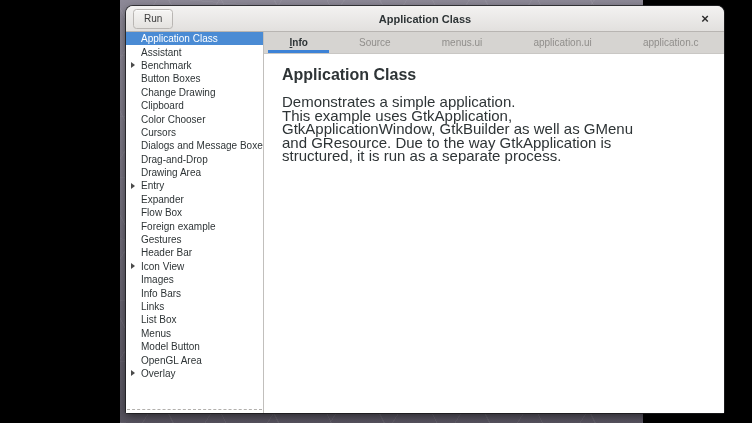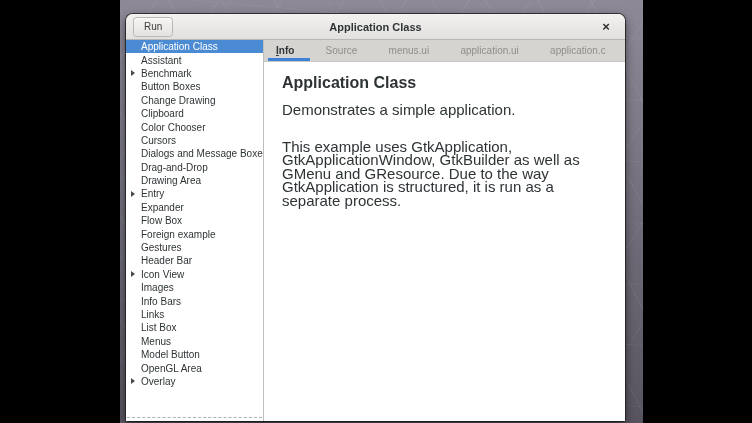--- a/index.html
+++ b/index.html
@@ -16,21 +16,21 @@
   .desktop {
     position:absolute; left:120px; top:0; width:523px; height:423px;
     background:
       repeating-linear-gradient(63deg,  rgba(255,255,255,0.06) 0 1px, transparent 1px 47px),
       repeating-linear-gradient(-58deg, rgba(255,255,255,0.05) 0 1px, transparent 1px 53px),
       repeating-linear-gradient(5deg,   rgba(255,255,255,0.04) 0 1px, transparent 1px 61px),
       linear-gradient(#8d8997, #57535f);
   }
 
   .window {
-    position:absolute; left:126px; top:14px; width:499px; height:407px;
+    position:absolute; left:126px; top:6px; width:598px; height:407px;
     display:flex; flex-direction:column;
     border-radius:7px 7px 2px 2px;
     box-shadow:0 3px 10px rgba(0,0,0,0.55), 0 0 0 1px rgba(42,42,46,0.85);
     background:#fff;
     box-sizing:border-box;
   }
 
   
   .headerbar {
     flex:0 0 26px; height:26px;
@@ -104,21 +104,21 @@
 
   .tabbar {
     flex:0 0 22px; height:22px;
     background:#d6d4d1;
     border-bottom:1px solid #c9c7c4;
     display:flex;
     box-sizing:border-box;
   }
   .tab {
     flex:1 0 auto;
-    display:flex; align-items:center; justify-content:flex-start;
+    display:flex; align-items:center; justify-content:center;
     padding:0 12px;
     font-size:10px; color:#908e8b;
     position:relative;
     cursor:default;
     white-space:nowrap;
   }
   .tab.active { color:#2e3436; font-weight:700; }
   .tab.active::after {
     content:""; position:absolute; left:4px; right:4px; bottom:0; height:3px;
     background:var(--tab-underline,#3d82d6);
@@ -132,21 +132,21 @@
     overflow:hidden;
   }
   .page-title {
     margin:0 0 11px 0;
     font-size:16px; font-weight:700; color:#2e3436;
   }
   .contentpane p {
     margin:0; max-width:368px;
     font-size:15px; line-height:13.5px; color:#2e3436;
   }
-  .contentpane p + p { margin-top:23px; }
+  .contentpane p + p { margin-top:0; }
 </style>
 </head>
 <body>
 
 <div class="desktop"></div>
 
 <div class="window">
 
   <div class="headerbar">
     <div class="run-btn">Run</div>

